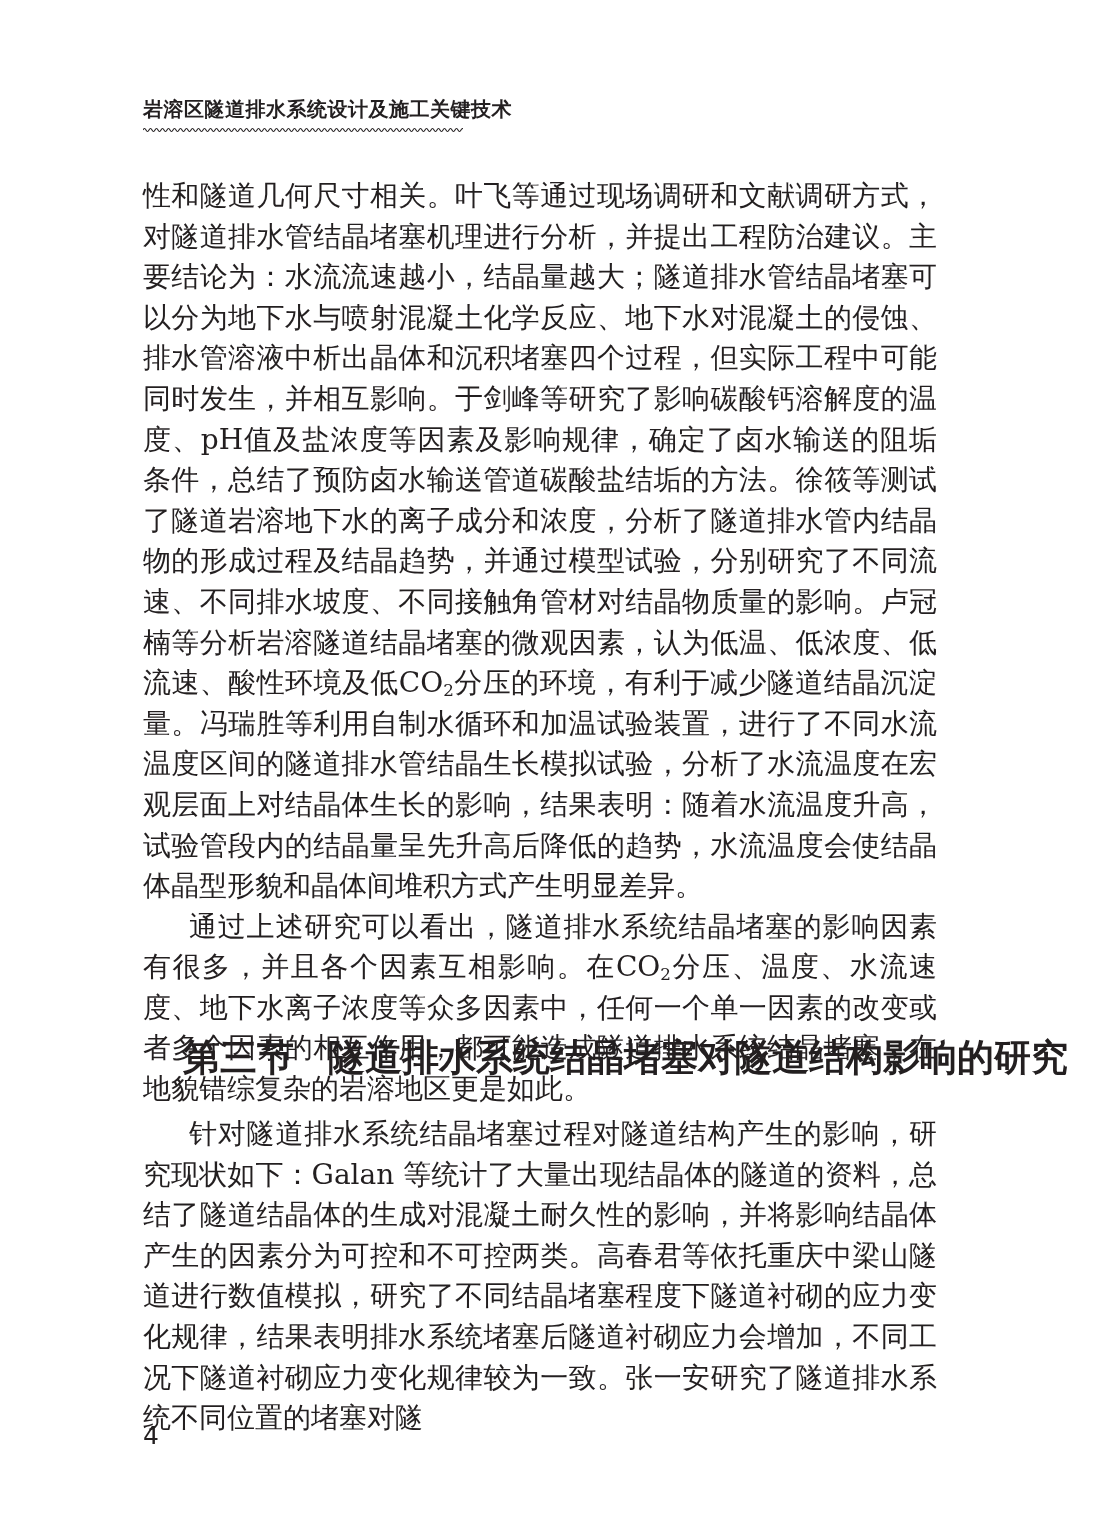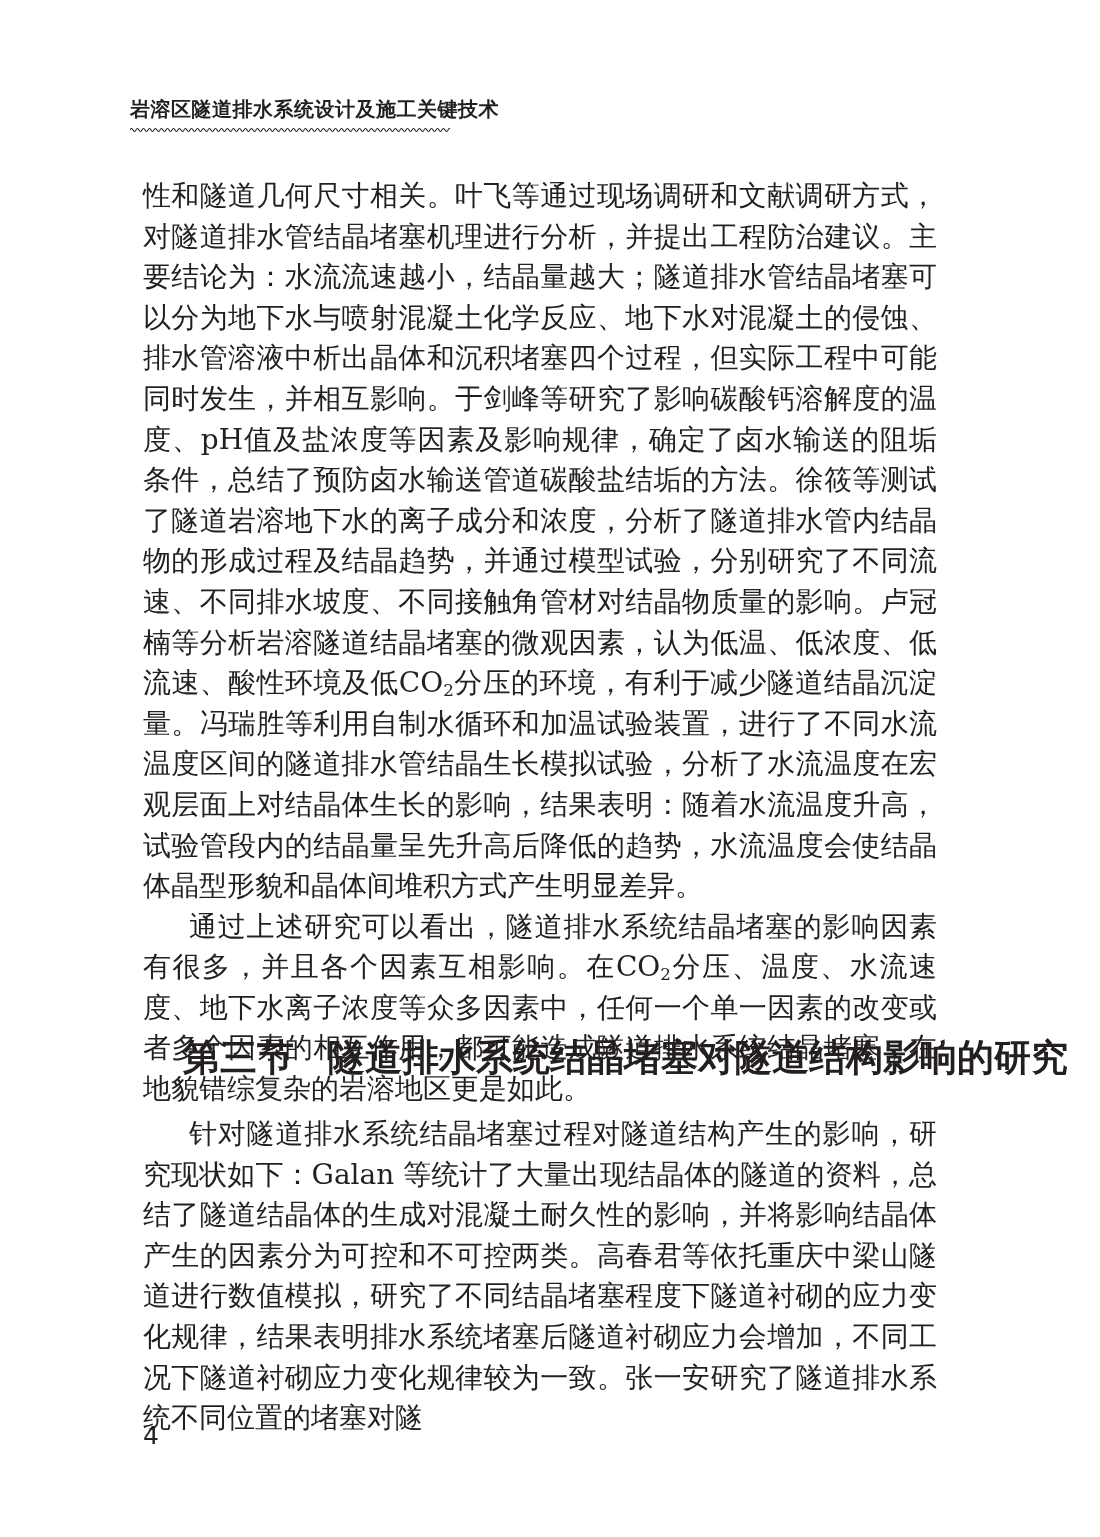--- a/index.html
+++ b/index.html
@@ -10,21 +10,21 @@
     body {
       width: 1100px;
       height: 1537px;
       position: relative;
       overflow: hidden;
       color: #231f20;
       font-family: "DejaVu Serif", "Liberation Serif", serif;
     }
     .running-header {
       position: absolute;
-      left: 130px;
+      left: 143px;
       top: 96px;
       width: 330px;
     }
     .running-header .title {
       font-family: "DejaVu Sans", "Liberation Sans", sans-serif;
       font-weight: bold;
       font-size: 20px;
       letter-spacing: 0.5px;
       line-height: 26px;
       white-space: nowrap;

